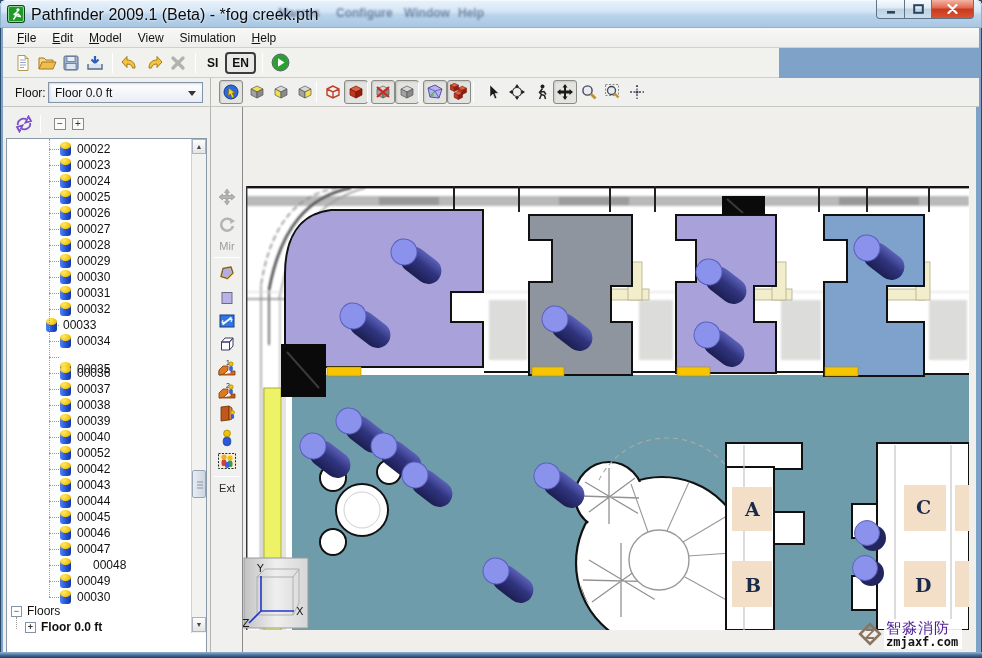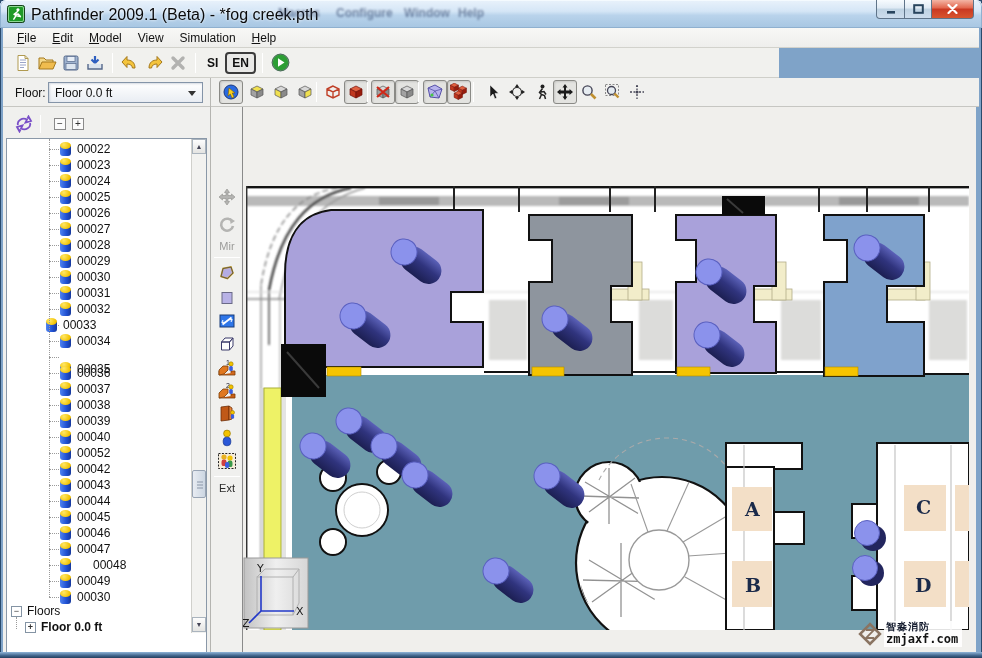--- a/index.html
+++ b/index.html
@@ -65,21 +65,21 @@
   .vt-label{position:absolute;left:0;width:32px;text-align:center;font-size:11px;}
   .vt-sep{position:absolute;left:3px;width:26px;height:1px;background:#c8c8c4;border-bottom:1px solid #fff;}
   
   .canvas{position:absolute;left:242px;top:107px;width:734px;height:546px;background:#f0efec;border-left:1px solid #8a8a8a;overflow:hidden;}
   .canvas svg{position:absolute;left:0;top:0;}
   .desk-letter{font-family:"DejaVu Serif","Liberation Serif",serif;font-weight:bold;font-size:19px;fill:#1a2a4a;}
   .axis-label{font-size:11px;fill:#1a1a1a;font-family:"DejaVu Sans",sans-serif;}
   
   .watermark{position:absolute;left:856px;top:612px;width:124px;height:44px;z-index:60;display:flex;align-items:center;}
   .wm-text{background:rgba(255,255,255,.88);padding:1px 4px 1px 2px;line-height:1.05;}
-  .wm-cn{font-size:10px;font-weight:bold;color:#0f172a;letter-spacing:1px;white-space:nowrap;}
+  .wm-cn{font-size:15px;font-weight:normal;color:#4c1d95;letter-spacing:1px;white-space:nowrap;}
   .wm-url{font-family:"DejaVu Sans Mono","Liberation Mono",monospace;font-size:12px;font-weight:bold;color:#141414;white-space:nowrap;}
   
   .bottom-glass{position:absolute;left:0;bottom:0;width:982px;height:6px;background:linear-gradient(#8fb4d8,#41658c 60%,#243f5e);}
 </style>
 </head>
 <body>
 
 <div id="win">
 
   <div class="titlebar">

